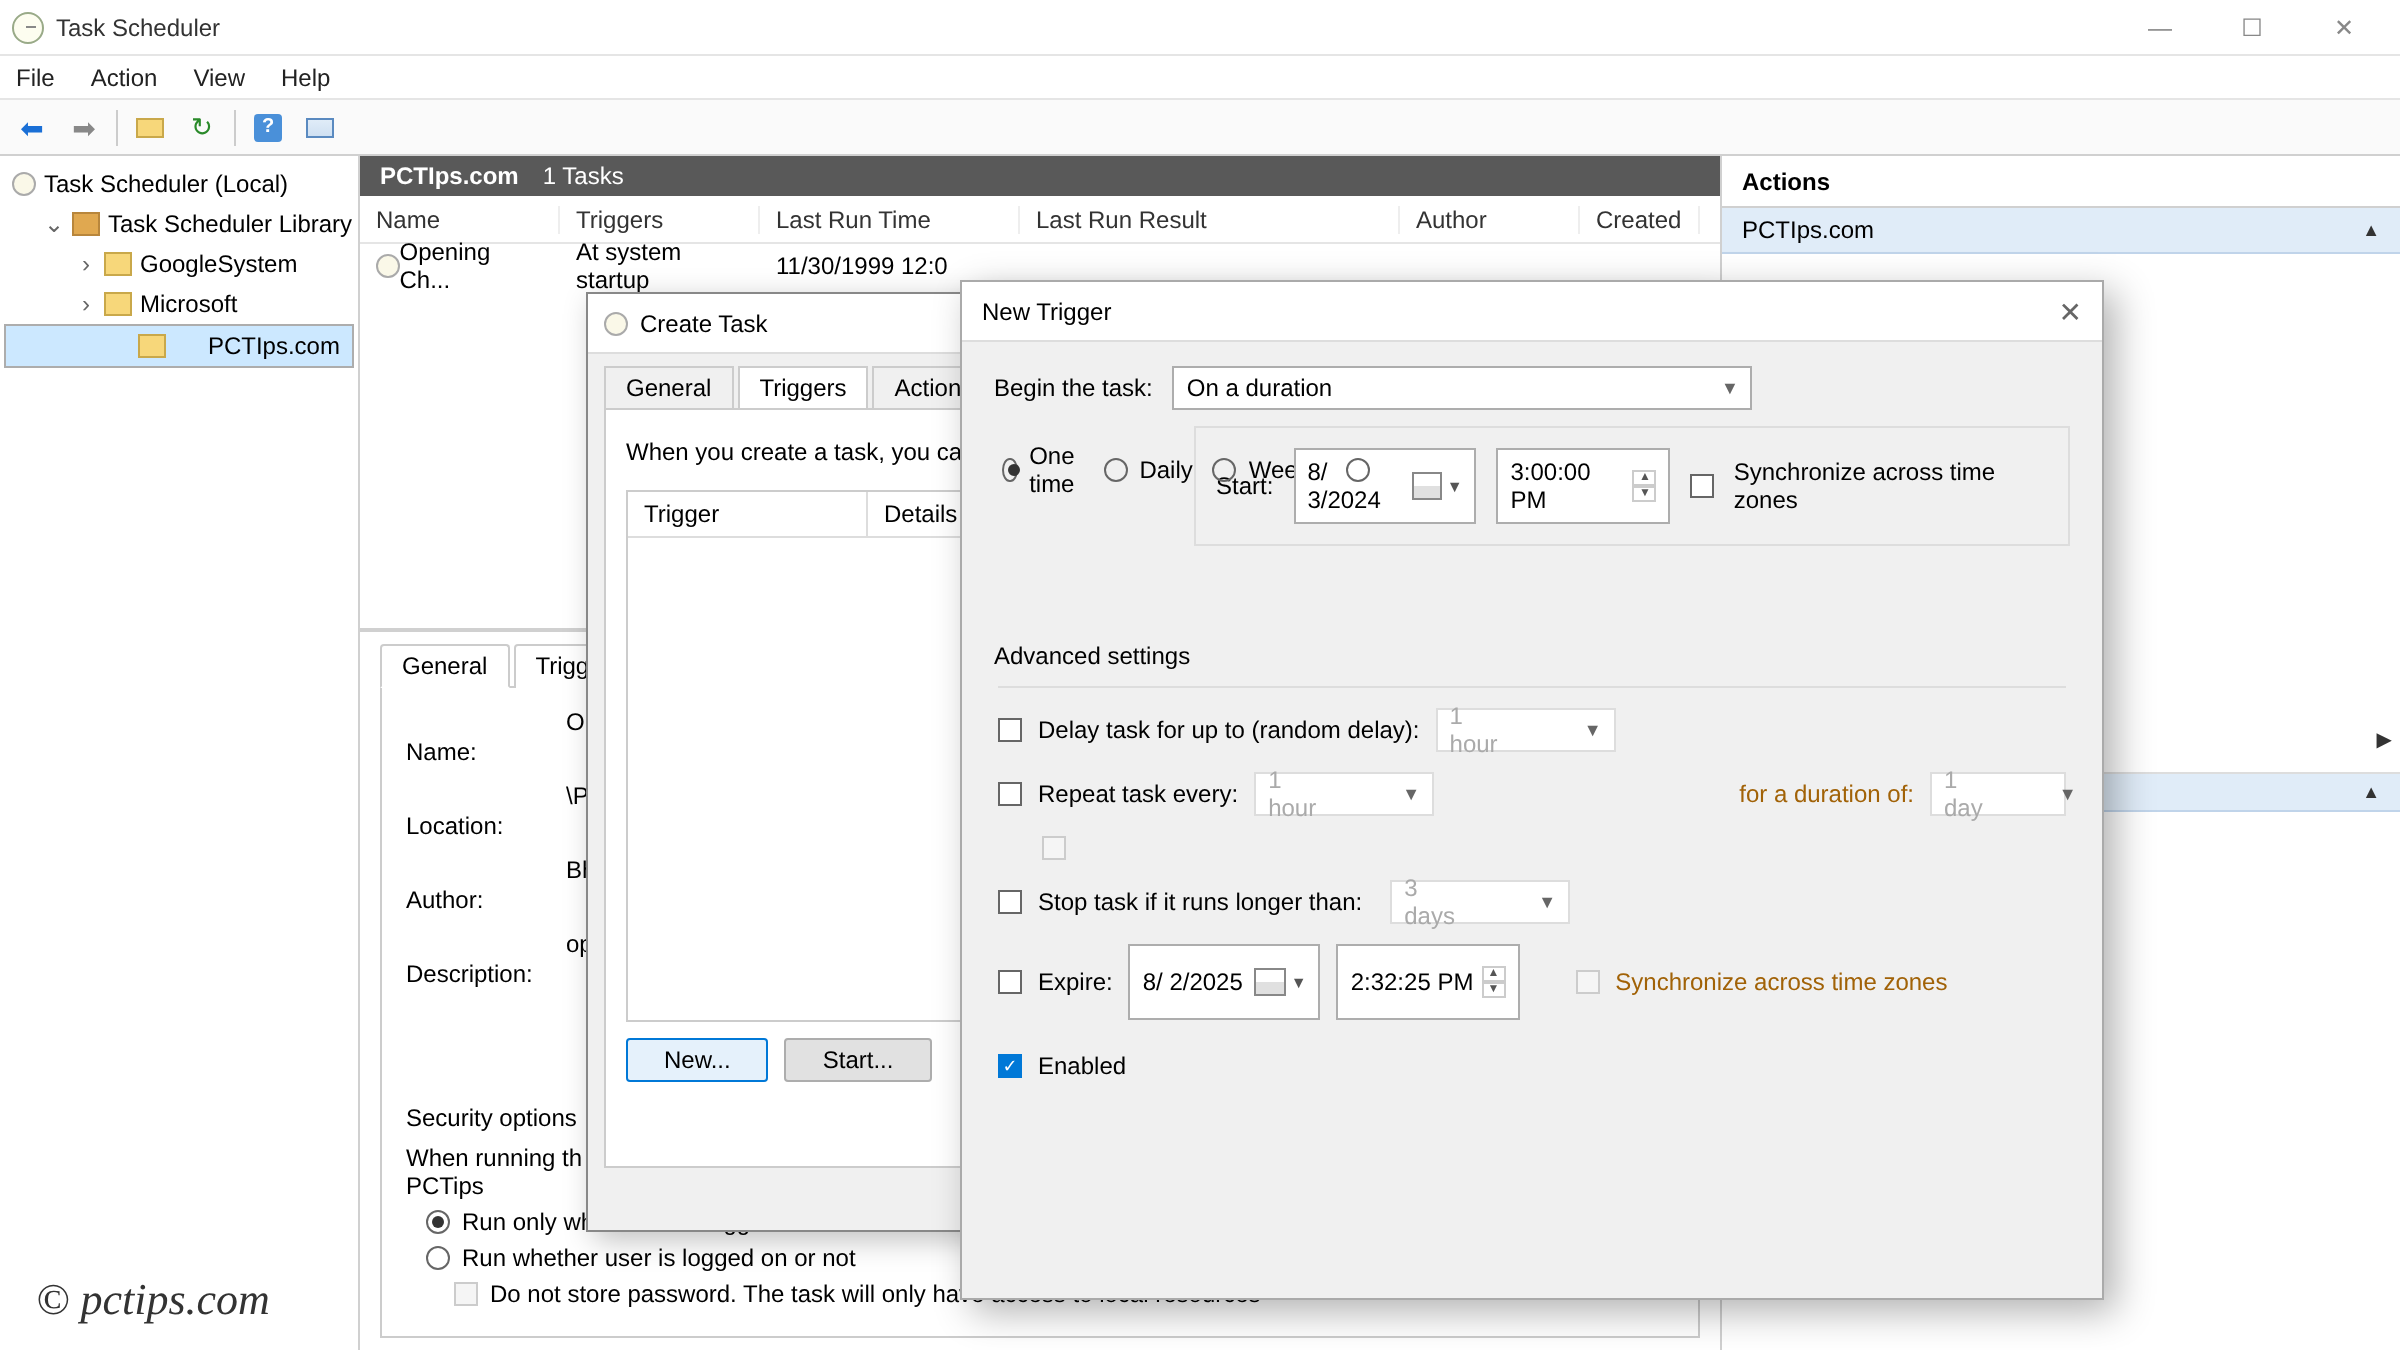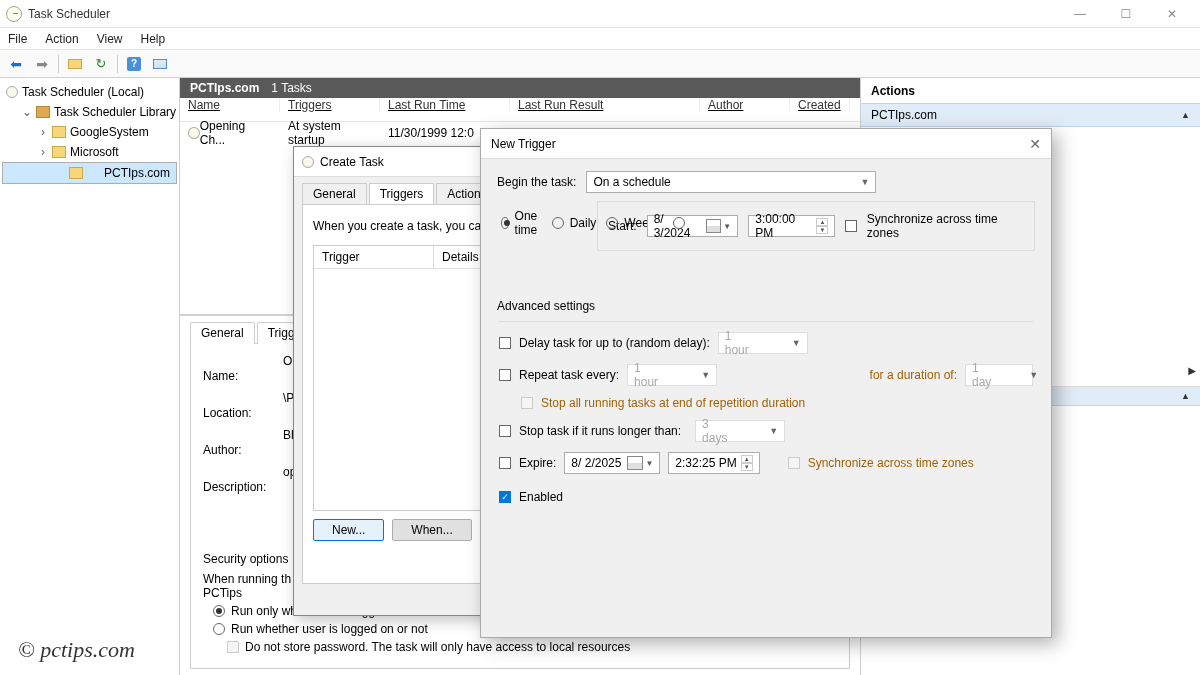--- a/index.html
+++ b/index.html
@@ -37,21 +37,21 @@
 .tree-row .caret { width: 10px; color: #666; text-align: center; }
 .tree-row .ic { width: 14px; height: 12px; }
 .clk-ic { border: 1px solid #aaa; border-radius: 50%; width: 12px; height: 12px; background: #faf8e8; }
 .lib-ic { background: #e0a850; border: 1px solid #b8863c; }
 .fold-ic { background: #f7d77a; border: 1px solid #c9a84a; }
 .tree-row.sel { background: #cce8ff; }
 
 .center { flex: 1; display: flex; flex-direction: column; min-width: 0; }
 .center-hdr { height: 26px; background: #595959; color: #fff; display: flex; align-items: center; padding: 0 10px; gap: 12px; font-size: 12px; }
 .tasklist { border-bottom: 1px solid #d0d0d0; }
-.tasklist-hdr { display: flex; height: 24px; align-items: flex-start; border-bottom: 1px solid #e5e5e5; background: #fff; text-decoration: underline; }
+.tasklist-hdr { display: flex; height: 24px; align-items: center; border-bottom: 1px solid #e5e5e5; background: #fff; }
 .tasklist-hdr .col { padding: 0 8px; color: #333; border-right: 1px solid #eee; }
 .tasklist-row { display: flex; height: 22px; align-items: center; }
 .tasklist-row .col { padding: 0 8px; display: flex; align-items: center; gap: 0; }
 .c-name { width: 100px; } .c-trig { width: 100px; } .c-lrt { width: 130px; } .c-lrr { width: 190px; } .c-auth { width: 90px; } .c-cre { width: 60px; }
 
 
 .bottom { flex: 1; border-top: 1px solid #d0d0d0; padding: 6px 10px; }
 .tabs { display: flex; gap: 2px; }
 .tab { padding: 3px 10px; border: 1px solid #ccc; border-bottom: none; background: #fff; border-radius: 2px 2px 0 0; }
 .tab.active { background: #fff; border-bottom: 1px solid #fff; position: relative; z-index: 1; }
@@ -80,34 +80,34 @@
 .ct-body { background: #fff; margin: 0 8px 8px; border: 1px solid #ccc; padding: 10px; height: 380px; }
 .ct-body p { margin: 4px 0 12px; }
 .ct-grid { border: 1px solid #ccc; height: 266px; }
 .ct-grid-hdr { display: flex; border-bottom: 1px solid #ddd; }
 .ct-grid-hdr .gc { padding: 4px 8px; border-right: 1px solid #ddd; }
 .ct-btns { display: flex; gap: 8px; margin-top: 8px; }
 .btn { padding: 3px 18px; border: 1px solid #adadad; background: #e1e1e1; border-radius: 2px; }
 .btn.primary { border-color: #0078d7; background: #e5f1fb; }
 
 
-.nt-dialog { position: absolute; left: 480px; top: 128px; width: 572px; height: 510px; background: #f0f0f0; border: 1px solid #aaa; box-shadow: 6px 6px 18px rgba(0,0,0,0.3); z-index: 50; }
+.nt-dialog { position: absolute; left: 480px; top: 140px; width: 572px; height: 510px; background: #f0f0f0; border: 1px solid #aaa; box-shadow: 6px 6px 18px rgba(0,0,0,0.3); z-index: 50; }
 .nt-title { height: 30px; display: flex; align-items: center; justify-content: space-between; padding: 0 10px; background: #fff; border-bottom: 1px solid #ddd; }
 .nt-close { color: #666; font-size: 14px; }
 .nt-body { padding: 12px 16px; }
 .row { display: flex; align-items: center; gap: 10px; margin-bottom: 8px; }
 .sel { border: 1px solid #adadad; background: #fff; padding: 2px 6px; height: 22px; display: flex; align-items: center; justify-content: space-between; }
 .sel .chev { color: #666; font-size: 9px; margin-left: 8px; }
 .radio-group { display: flex; flex-direction: row; gap: 10px; padding: 8px 4px; width: 90px; }
 .radio-item { display: flex; align-items: center; gap: 6px; }
 .radio { width: 12px; height: 12px; border: 1px solid #666; border-radius: 50%; position: relative; }
 .radio.checked::after { content: ""; position: absolute; width: 6px; height: 6px; background: #333; border-radius: 50%; left: 2px; top: 2px; }
 .start-box { border: 1px solid #ddd; padding: 10px; flex: 1; display: flex; flex-direction: column; }
 .start-row { display: flex; align-items: center; gap: 10px; }
-.date-input, .time-input { border: 1px solid #adadad; background: #fff; padding: 2px 6px; height: 22px; display: flex; align-items: center; }
+.date-input, .time-input { border: 1px solid #adadad; background: #fff; padding: 18px 6px; height: 22px; display: flex; align-items: center; }
 .date-input .cal { margin-left: 6px; width: 16px; height: 14px; border: 1px solid #888; background: linear-gradient(#fff 50%, #e0e0e0 50%); }
 .date-input .dd { font-size: 8px; color: #555; margin-left: 2px; }
 .spinner { display: flex; flex-direction: column; margin-left: 4px; }
 .spinner span { font-size: 6px; line-height: 6px; color: #555; border: 1px solid #ccc; padding: 0 2px; }
 .cb { width: 12px; height: 12px; border: 1px solid #666; background: #fff; display: inline-flex; align-items: center; justify-content: center; }
 .cb.checked { background: #0078d7; border-color: #0078d7; }
 .cb.checked::after { content: "✓"; color: #fff; font-size: 9px; line-height: 1; }
 .cb.disabled { border-color: #ccc; background: #f5f5f5; }
 .section-lbl { color: #1a6fd6; margin: 6px 0; }
 fieldset.adv { border: none; border-top: 1px solid #ddd; padding: 10px 0 0; margin-top: 8px; }
@@ -290,35 +290,35 @@
   <div class="ct-body">
     <p>When you create a task, you ca</p>
     <div class="ct-grid">
       <div class="ct-grid-hdr">
         <div class="gc" style="width:120px">Trigger</div>
         <div class="gc">Details</div>
       </div>
     </div>
     <div class="ct-btns">
       <div class="btn primary">New...</div>
-      <div class="btn">When...</div>
+      <div class="btn">Start...</div>
     </div>
   </div>
 </div>
 
 <div class="nt-dialog">
   <div class="nt-title">
     <span>New Trigger</span>
     <span class="nt-close">✕</span>
   </div>
   <div class="nt-body">
     <div class="row">
       <span>Begin the task:</span>
       <div class="sel" style="width:290px">
-        <span>On a schedule</span>
+        <span>On a duration</span>
         <span class="chev">▼</span>
       </div>
     </div>
     <div class="row" style="align-items:flex-start">
       <div class="radio-group">
         <div class="radio-item">
             <span class="radio checked"></span>
             <span>One time</span>
           </div>
         <div class="radio-item">
@@ -374,21 +374,20 @@
             <span class="chev">▼</span>
         </div>
         <span class="disabled-txt" style="margin-left:auto">for a duration of:</span>
         <div class="sel disabled" style="width:68px">
           <span>1 day</span>
             <span class="chev">▼</span>
         </div>
       </div>
       <div class="adv-row" style="padding-left:22px">
         <span class="cb disabled"></span>
-        <span class="disabled-txt">Stop all running tasks at end of repetition duration</span>
       </div>
       <div class="adv-row">
         <span class="cb"></span>
         <span>Stop task if it runs longer than:</span>
         <div class="sel disabled" style="width:90px;margin-left:6px">
           <span>3 days</span>
             <span class="chev">▼</span>
         </div>
       </div>
       <div class="adv-row">

